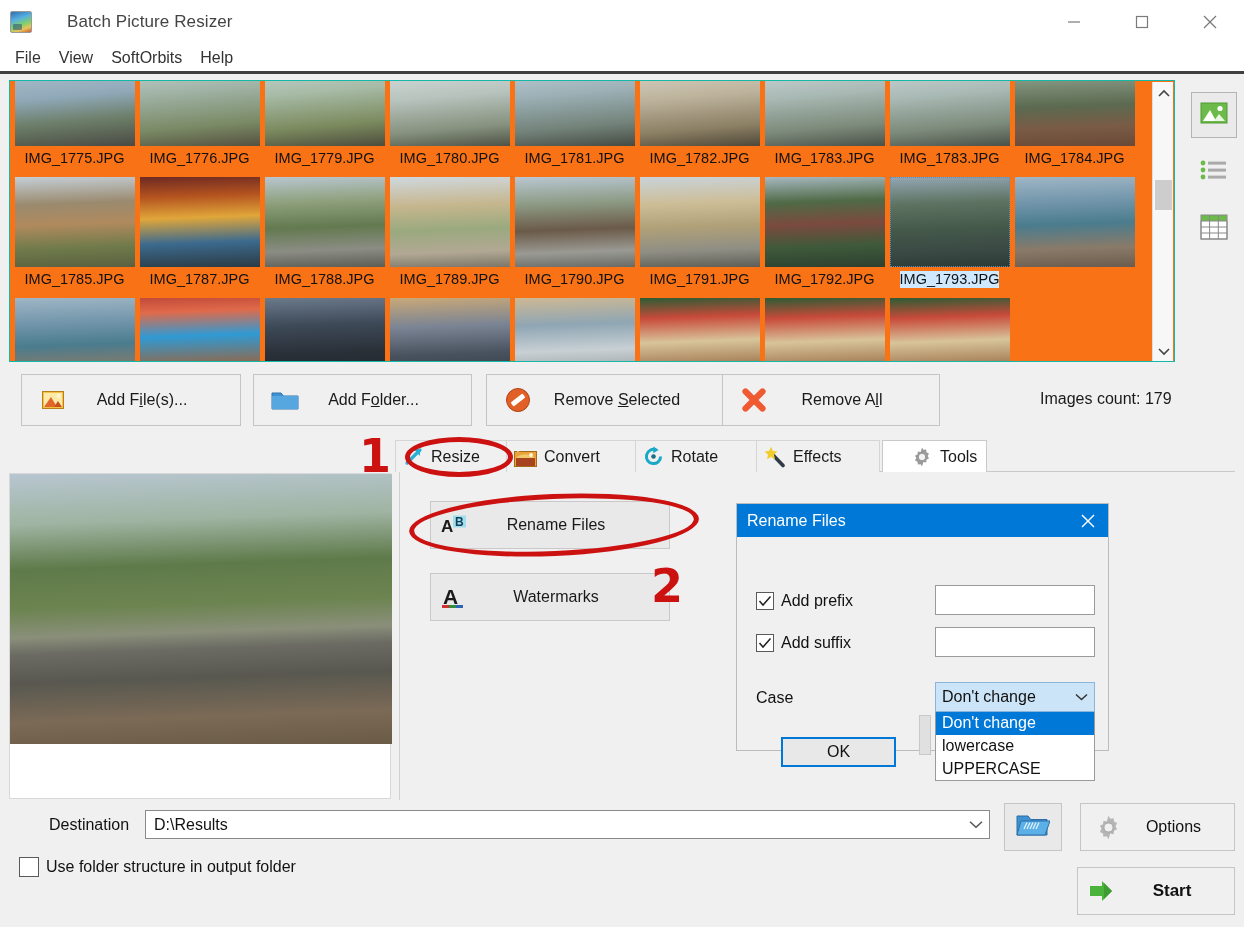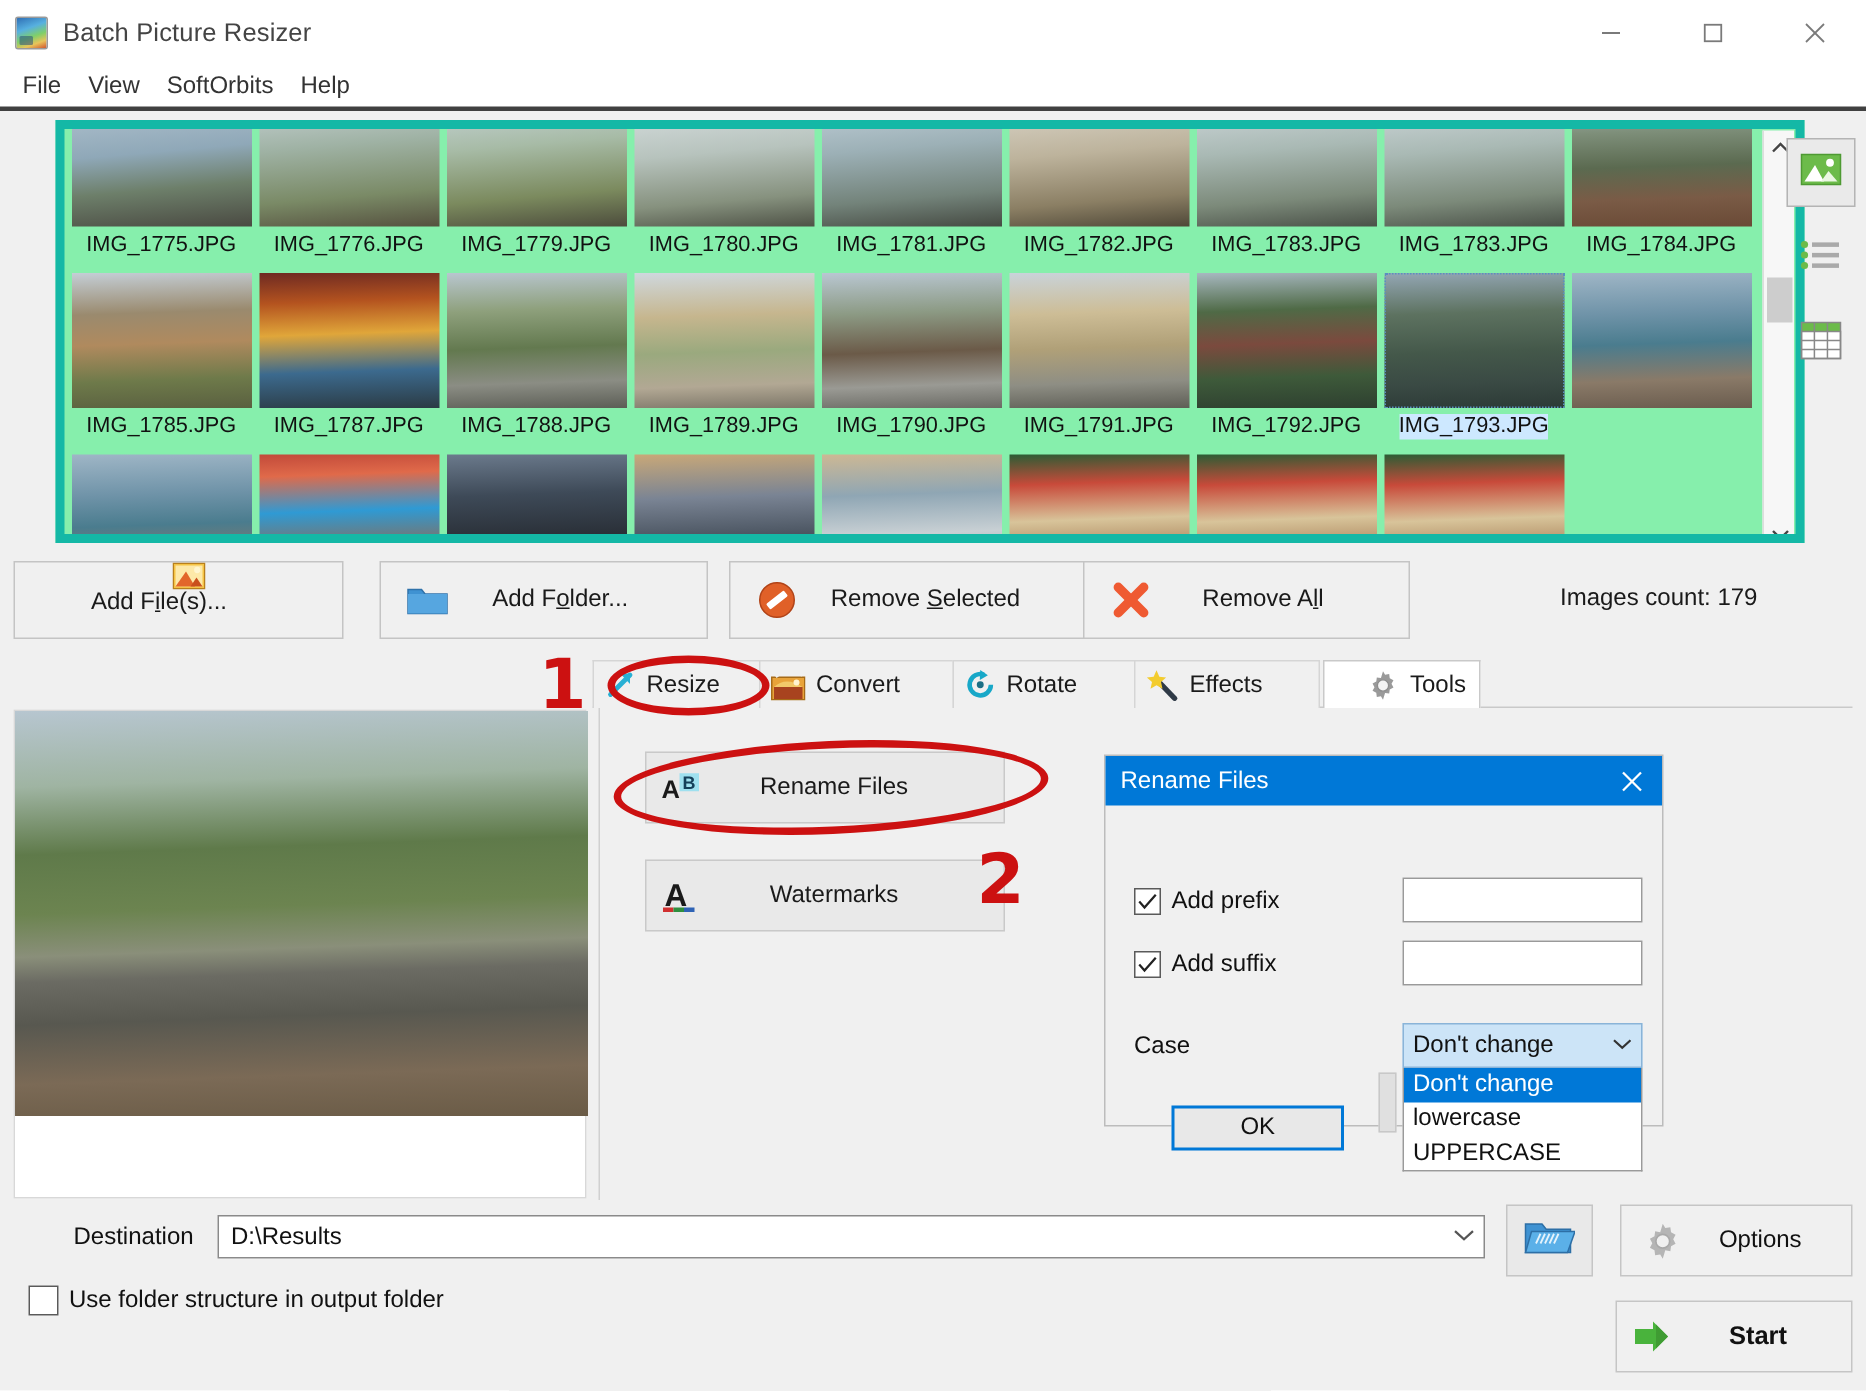--- a/index.html
+++ b/index.html
@@ -12,21 +12,21 @@
   #app {
     position: relative;
     width: 1244px; height: 927px;
     background: #f0f0f0;
   }
 
   
   .titlebar {
     position: absolute; left: 0; top: 0; width: 1244px; height: 44px;
     background: #ffffff;
-    display: flex; align-items: center;
+    display: flex; align-items: center; gap: 25px;
   }
   .app-icon {
     width: 22px; height: 22px; margin-left: 10px; margin-right: 10px;
     border-radius: 2px; flex: none;
     background: linear-gradient(160deg,#2f6fb5 0%, #57b0e0 35%, #7fcf6a 60%, #e8c45a 80%, #d2572f 100%);
     border: 1px solid #9a9a9a;
     position: relative; overflow: hidden;
   }
   .app-icon::after {
     content: ""; position: absolute; left: 2px; bottom: 2px;
@@ -53,23 +53,22 @@
     display: flex; align-items: center; padding-left: 6px;
     border-bottom: 3px solid #404040;
   }
   .menu-item {
     font-size: 16px; color: #333; padding: 3px 9px; line-height: 1;
   }
 
   
   .thumbs-wrap {
     position: absolute; left: 9px; top: 80px; width: 1166px; height: 282px;
-    background: #86efac; border: 6px solid #14b8a6;
+    background: #f97316; border: 1px solid #14b8a6;
     overflow: hidden;
-    margin-left: 28px;
   }
   .thumbs-scroller {
     position: absolute; left: 0; top: 0; width: 1144px; height: 280px;
     overflow: hidden;
   }
   .thumb-grid {
     position: absolute; left: 2px; top: -28px;
     display: grid;
     grid-template-columns: repeat(9, 125px);
     grid-auto-rows: 121px;
@@ -122,21 +121,21 @@
     position: absolute; left: 9px; top: 374px; width: 1226px; height: 52px;
   }
   .btn {
     background: #f0f0f0; border: 1px solid #c4c4c4;
     display: inline-flex; align-items: center;
     font-size: 16px; color: #1a1a1a;
     height: 52px; position: relative;
   }
   .btn .bicon { width: 34px; display:flex; align-items:center; justify-content:center; margin-left: 14px; flex:none; }
   .btn .blabel { flex: 1; text-align: center; padding-right: 26px; }
-  #btn-add-files { position: absolute; left: 0; top: 0; width: 220px; flex-direction: column; }
+  #btn-add-files { position: absolute; left: 12px; top: 0; width: 220px; }
   #btn-add-folder { position: absolute; left: 244px; top: 0; width: 219px; }
   #btn-remove-selected { position: absolute; left: 477px; top: 0; width: 240px; }
   #btn-remove-all { position: absolute; left: 713px; top: 0; width: 218px; }
   .images-count {
     position: absolute; left: 1031px; top: 16px;
     font-size: 16px; color: #1a1a1a; white-space: nowrap;
   }
   u { text-decoration: underline; }
 
   

